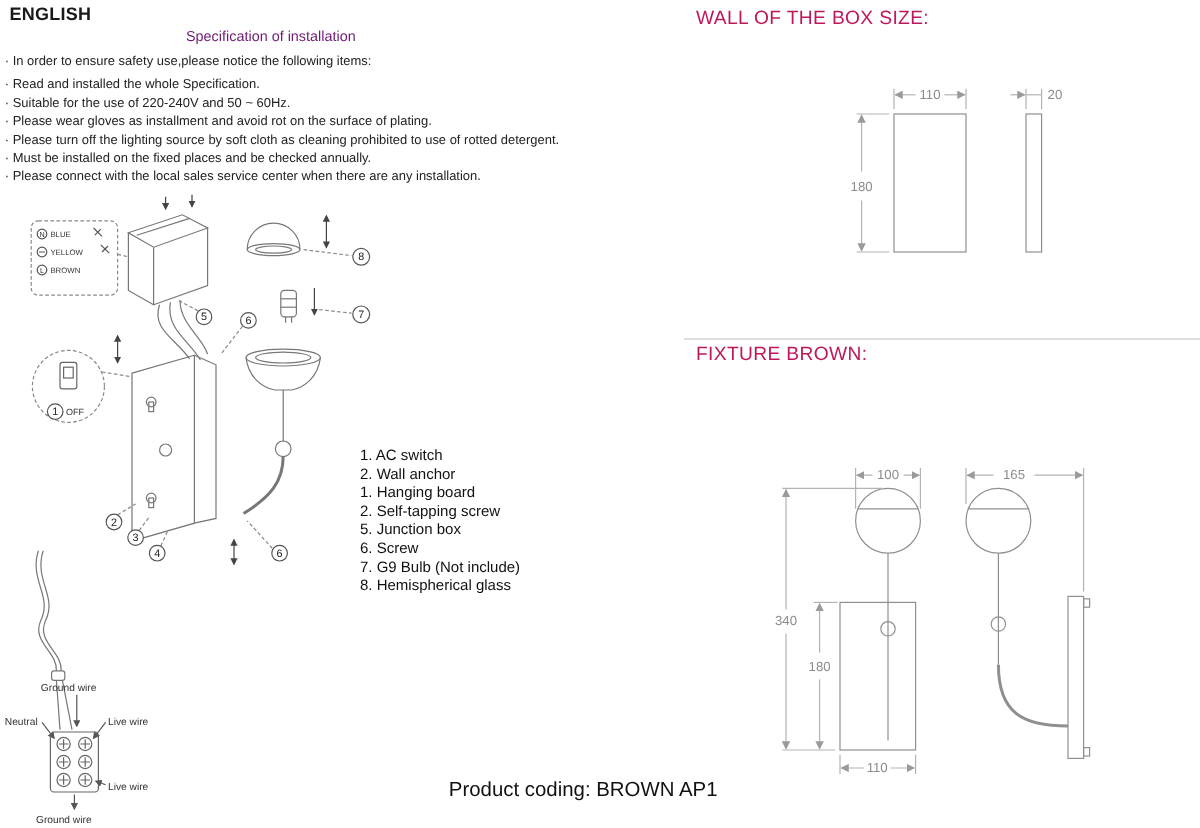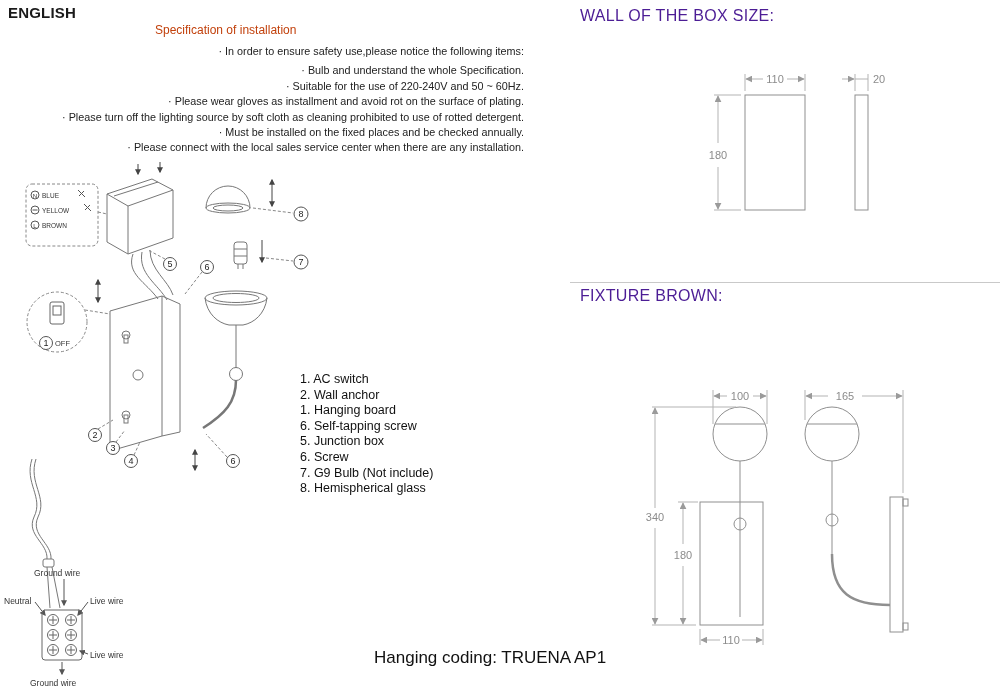--- a/index.html
+++ b/index.html
@@ -2,25 +2,25 @@
 <html><head>
 <meta charset="utf-8">
 <style>
   * { margin:0; padding:0; box-sizing:border-box; }
   html,body { background:#fff; }
   body { width:1000px; height:690px; font-family:"Liberation Sans",sans-serif; color:#1a1a1a; }
   .page { position:relative; width:1000px; height:690px; background:#fff; overflow:hidden; }
   .abs { position:absolute; }
   svg { font-family:"Liberation Sans",sans-serif; }
   .lang { left:8px; top:4px; font-size:15px; font-weight:bold; letter-spacing:.2px; }
-  .spec-title { left:155px; top:23px; font-size:12px; color:#c2410c; }
-  .notices { left:4px; top:44px; font-size:10.8px; line-height:15.4px; color:#222; width:520px;text-align:right; }
+  .spec-title { left:155px; top:23px; font-size:12px; color:#701a75; }
+  .notices { left:4px; top:44px; font-size:10.8px; line-height:15.4px; color:#222; width:520px; }
   .notices .n0 { margin-bottom:4px; }
   .parts { left:300px; top:372px; font-size:12.5px; line-height:15.6px; color:#111; }
-  .rh { font-size:16px; color:#4c1d95; letter-spacing:.3px; }
+  .rh { font-size:16px; color:#be185d; letter-spacing:.3px; }
   .wall-heading { left:580px; top:7px; }
   .fixture-heading { left:580px; top:287px; }
   .divider { left:570px; top:282px; width:430px; height:0; border-top:1px solid #c9c9c9; }
   .coding { left:374px; top:648px; font-size:17px; color:#111; }
   .dim { fill:#8c8c8c; font-size:11px; }
   .obj { stroke:#8f8f8f; fill:none; stroke-width:1; }
   .dln { stroke:#b3b3b3; stroke-width:1; fill:none; }
   .dwg { stroke:#777; fill:none; stroke-width:1; }
   .dark { stroke:#444; }
   .lead { stroke:#888; stroke-width:1; fill:none; stroke-dasharray:3,2; }
@@ -31,21 +31,21 @@
 </head>
 <body>
 
 <div class="page">
 
   <div class="abs lang">ENGLISH</div>
   <div class="abs spec-title">Specification of installation</div>
 
   <div class="abs notices">
     <div class="n0">· In order to ensure safety use,please notice the following items:</div>
-    <div>· Bulb and understand the whole Specification.</div>
+    <div>· Read and installed the whole Specification.</div>
     <div>· Suitable for the use of 220-240V and 50 ~ 60Hz.</div>
     <div>· Please wear gloves as installment and avoid rot on the surface of plating.</div>
     <div>· Please turn off the lighting source by soft cloth as cleaning prohibited to use of rotted detergent.</div>
     <div>· Must be installed on the fixed places and be checked annually.</div>
     <div>· Please connect with the local sales service center when there are any installation.</div>
   </div>
 
   <svg class="abs" style="left:10px; top:162px;" width="340" height="335" viewBox="0 0 340 335">
     <defs>
       <marker id="arrE" viewBox="0 0 10 10" refX="8" refY="5" markerWidth="6" markerHeight="6" orient="auto-start-reverse">
@@ -162,21 +162,21 @@
       <text x="121" y="302" class="cot">4</text>
       <circle cx="223" cy="299" r="6.5" class="co"></circle>
       <text x="223" y="302" class="cot">6</text>
     </g>
   </svg>
 
   <div class="abs parts">
     <div>1. AC switch</div>
     <div>2. Wall anchor</div>
     <div>1. Hanging board</div>
-    <div>6. Self-tapping screw</div>
+    <div>2. Self-tapping screw</div>
     <div>5. Junction box</div>
     <div>6. Screw</div>
     <div>7. G9 Bulb (Not include)</div>
     <div>8. Hemispherical glass</div>
   </div>
 
   <svg class="abs" style="left:2px; top:455px;" width="145" height="235" viewBox="0 0 145 235">
     <defs>
       <marker id="arrW" viewBox="0 0 10 10" refX="8" refY="5" markerWidth="6" markerHeight="6" orient="auto-start-reverse">
         <path d="M0,0 L10,5 L0,10 z" fill="#555"></path>
@@ -320,15 +320,15 @@
 
     <g>
       <line class="dln" x1="235" y1="108" x2="235" y2="78"></line>
       <line class="dln" x1="333" y1="181" x2="333" y2="78"></line>
       <line class="dln" x1="258" y1="84" x2="236" y2="84" marker-end="url(#arrF)"></line>
       <line class="dln" x1="292" y1="84" x2="332" y2="84" marker-end="url(#arrF)"></line>
       <text x="275" y="87.5" class="dim" text-anchor="middle">165</text>
     </g>
   </svg>
 
-  <div class="abs coding">Hanging coding: TRUENA AP1</div>
+  <div class="abs coding">Product coding: BROWN AP1</div>
 
 </div>
 
 </body></html>

